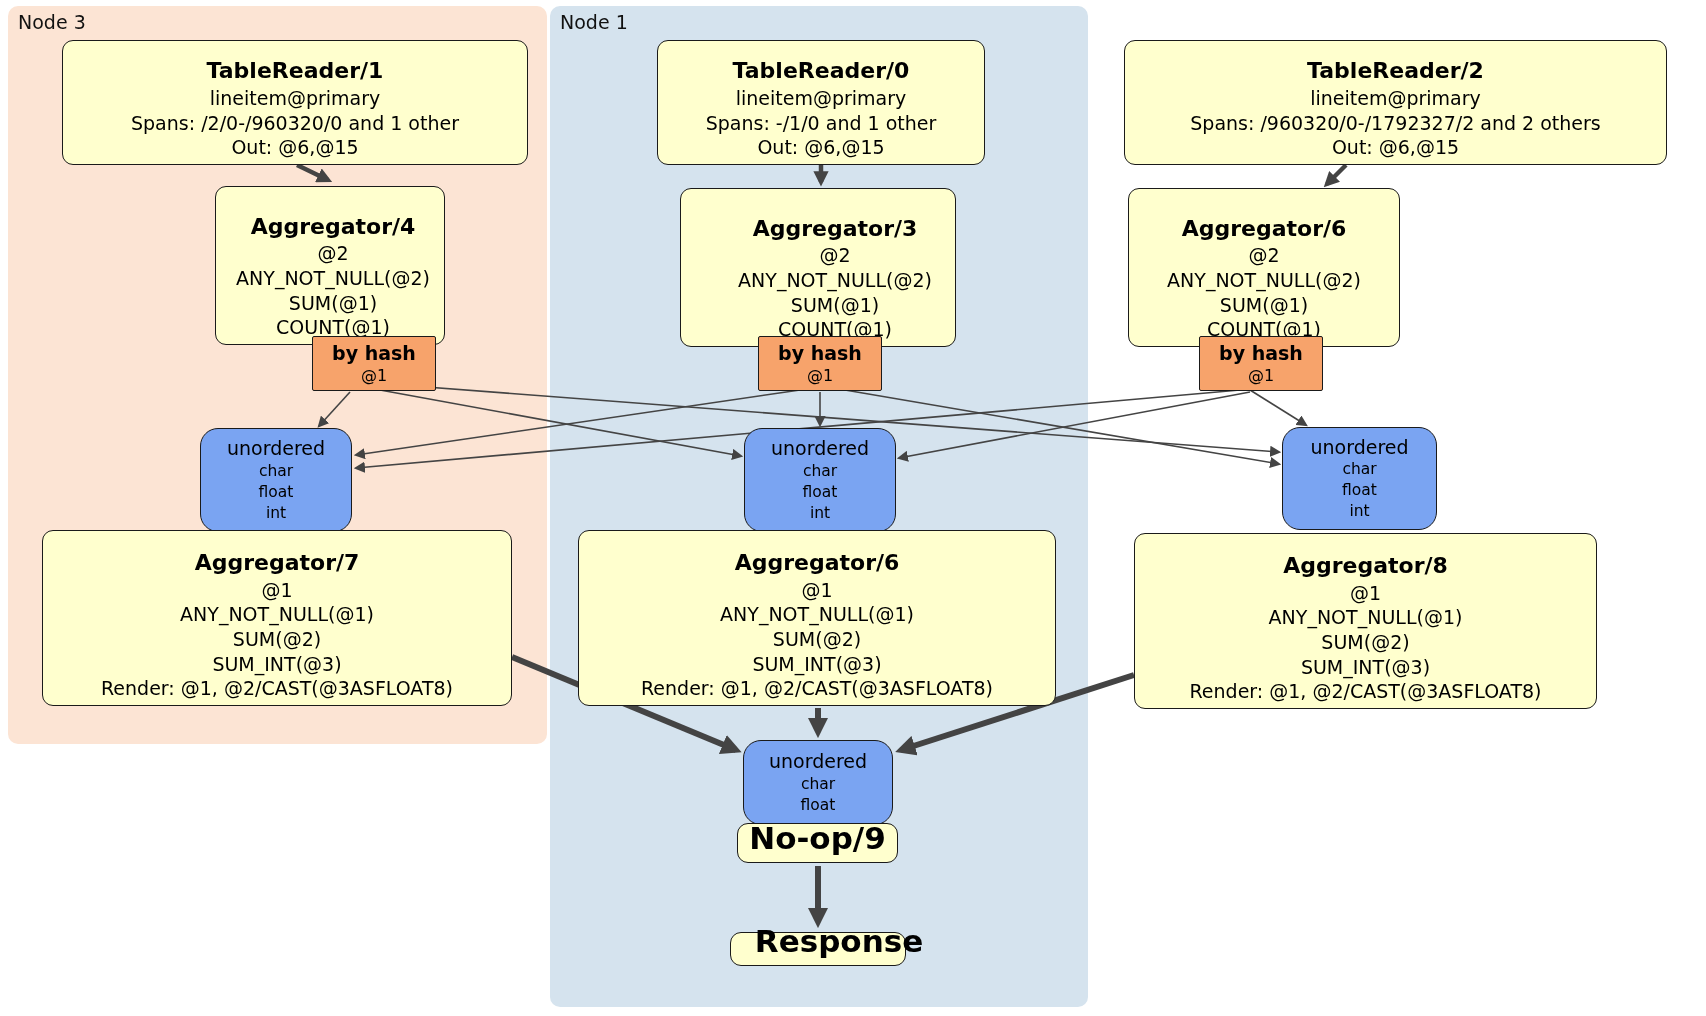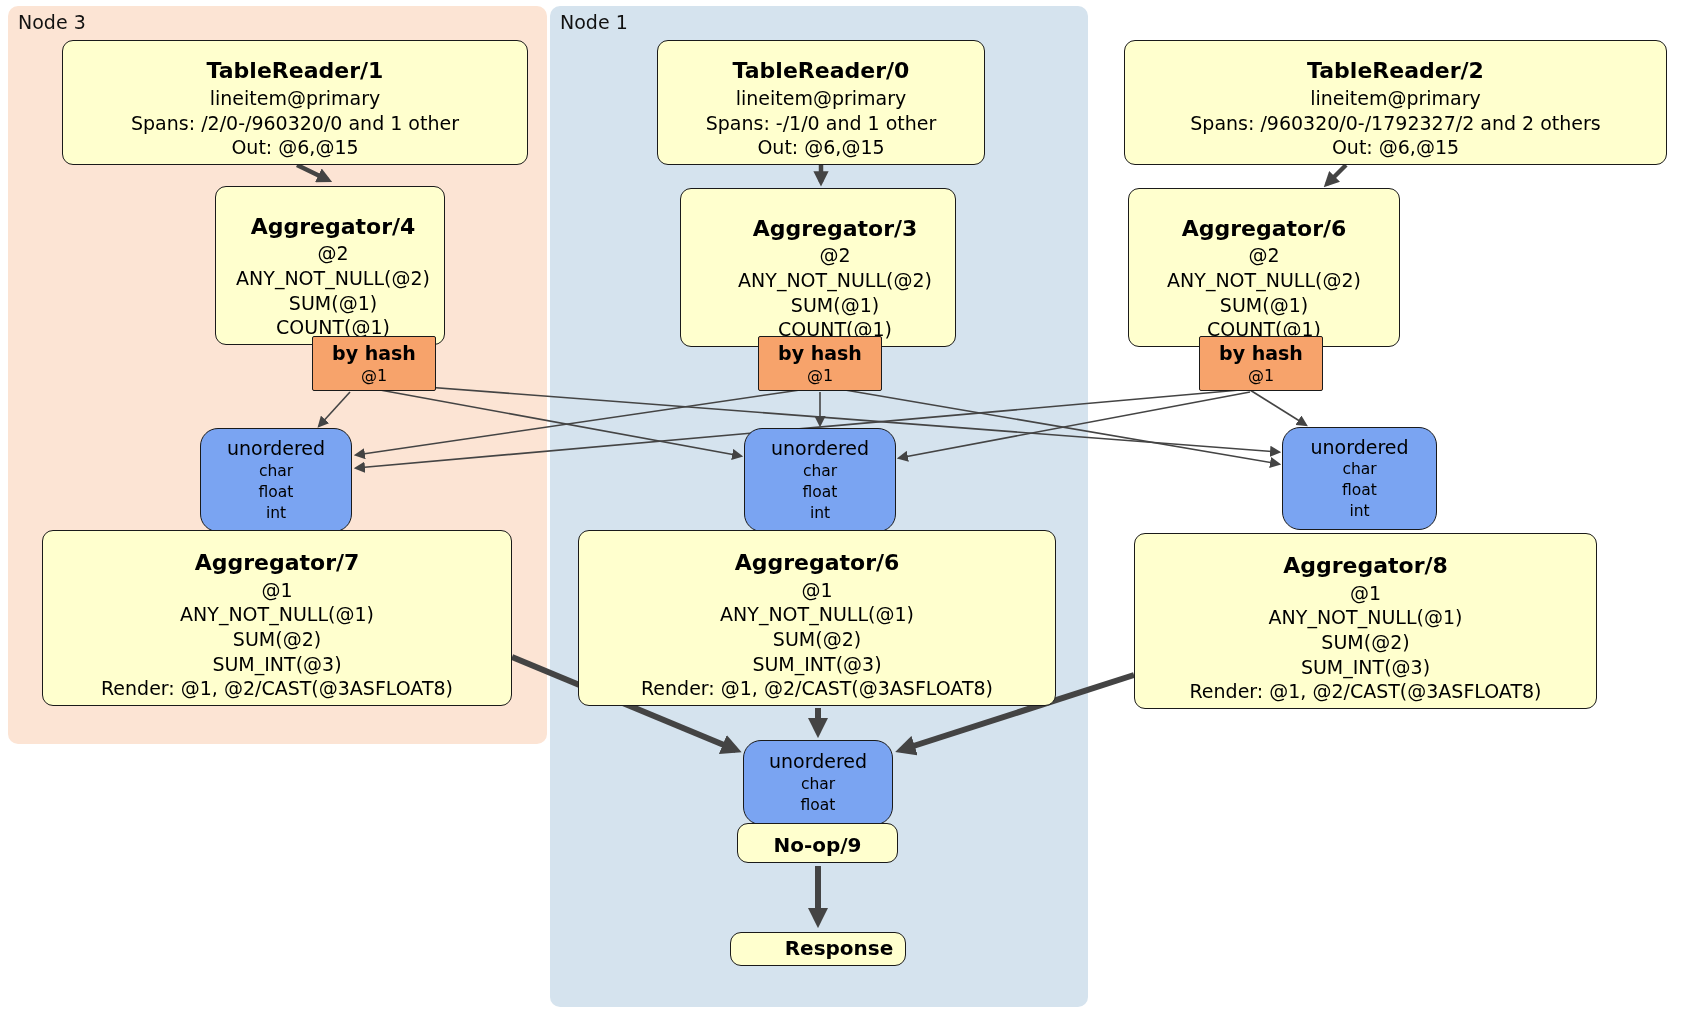--- a/index.html
+++ b/index.html
@@ -16,21 +16,21 @@
   .router{position:absolute;background:#f7a36b;border:1.8px solid #1a1a1a;border-radius:2px;
         display:flex;flex-direction:column;justify-content:center;align-items:center;
         box-sizing:border-box;text-align:center;}
   .rtitle{font-weight:bold;font-size:19px;line-height:1.25;white-space:nowrap;}
   .rdetail{font-size:16px;line-height:1.2;white-space:nowrap;}
   .sync{position:absolute;background:#7aa4f2;border:1.8px solid #1a1a1a;border-radius:18px;
         display:flex;flex-direction:column;justify-content:center;align-items:center;
         box-sizing:border-box;text-align:center;}
   .stitle{font-weight:normal;font-size:19px;line-height:1.3;white-space:nowrap;}
   .stype{font-size:15.5px;line-height:1.35;white-space:nowrap;}
-  .terminal .ptitle{font-size:20px;}
+  .terminal .ptitle{font-size:31px;}
 </style>
 </head>
 <body>
 
 <div class="stage">
 
   <div class="region" style="left:8px;top:6px;width:539px;height:738px;background:#fce4d4;">
     <div class="region-label">Node 3</div>
   </div>
   <div class="region" style="left:550px;top:6px;width:538px;height:1001px;background:#d5e3ee;">

